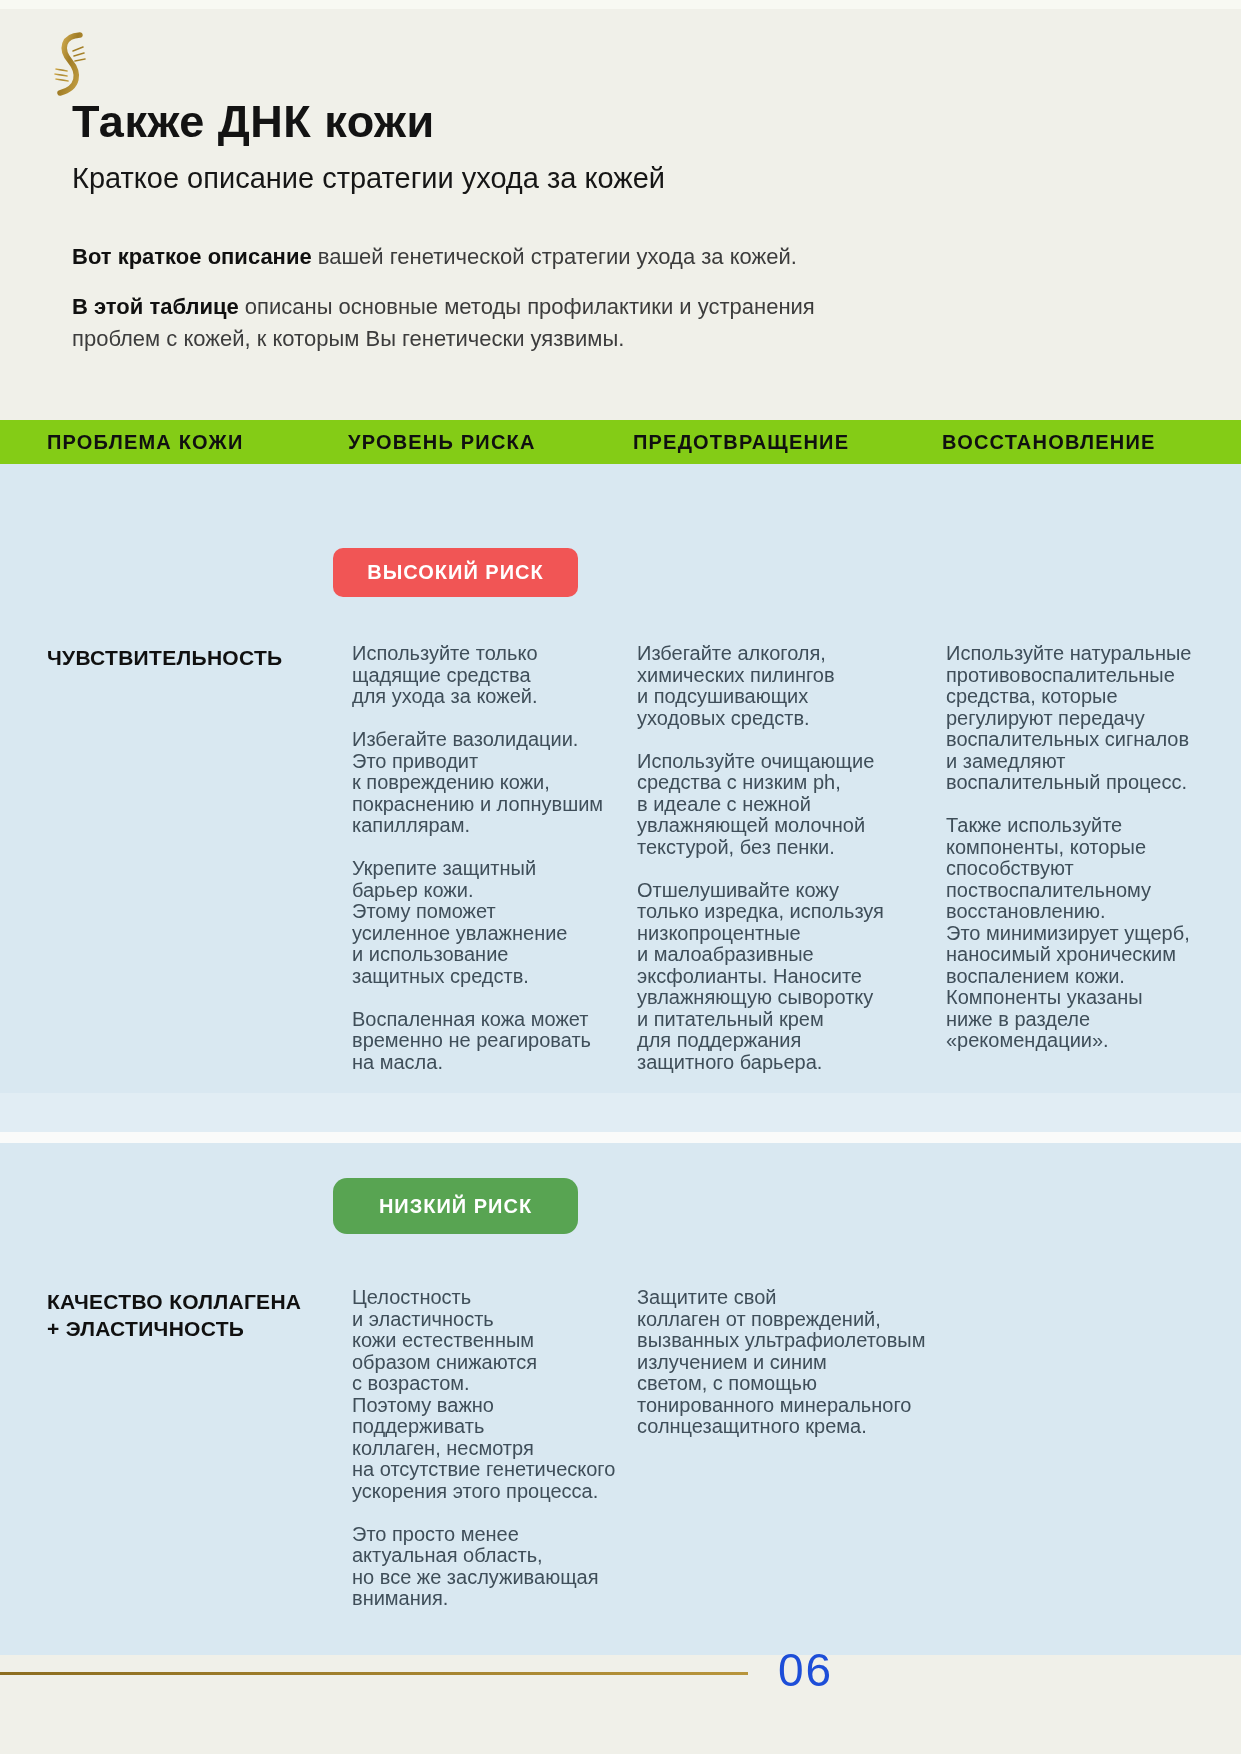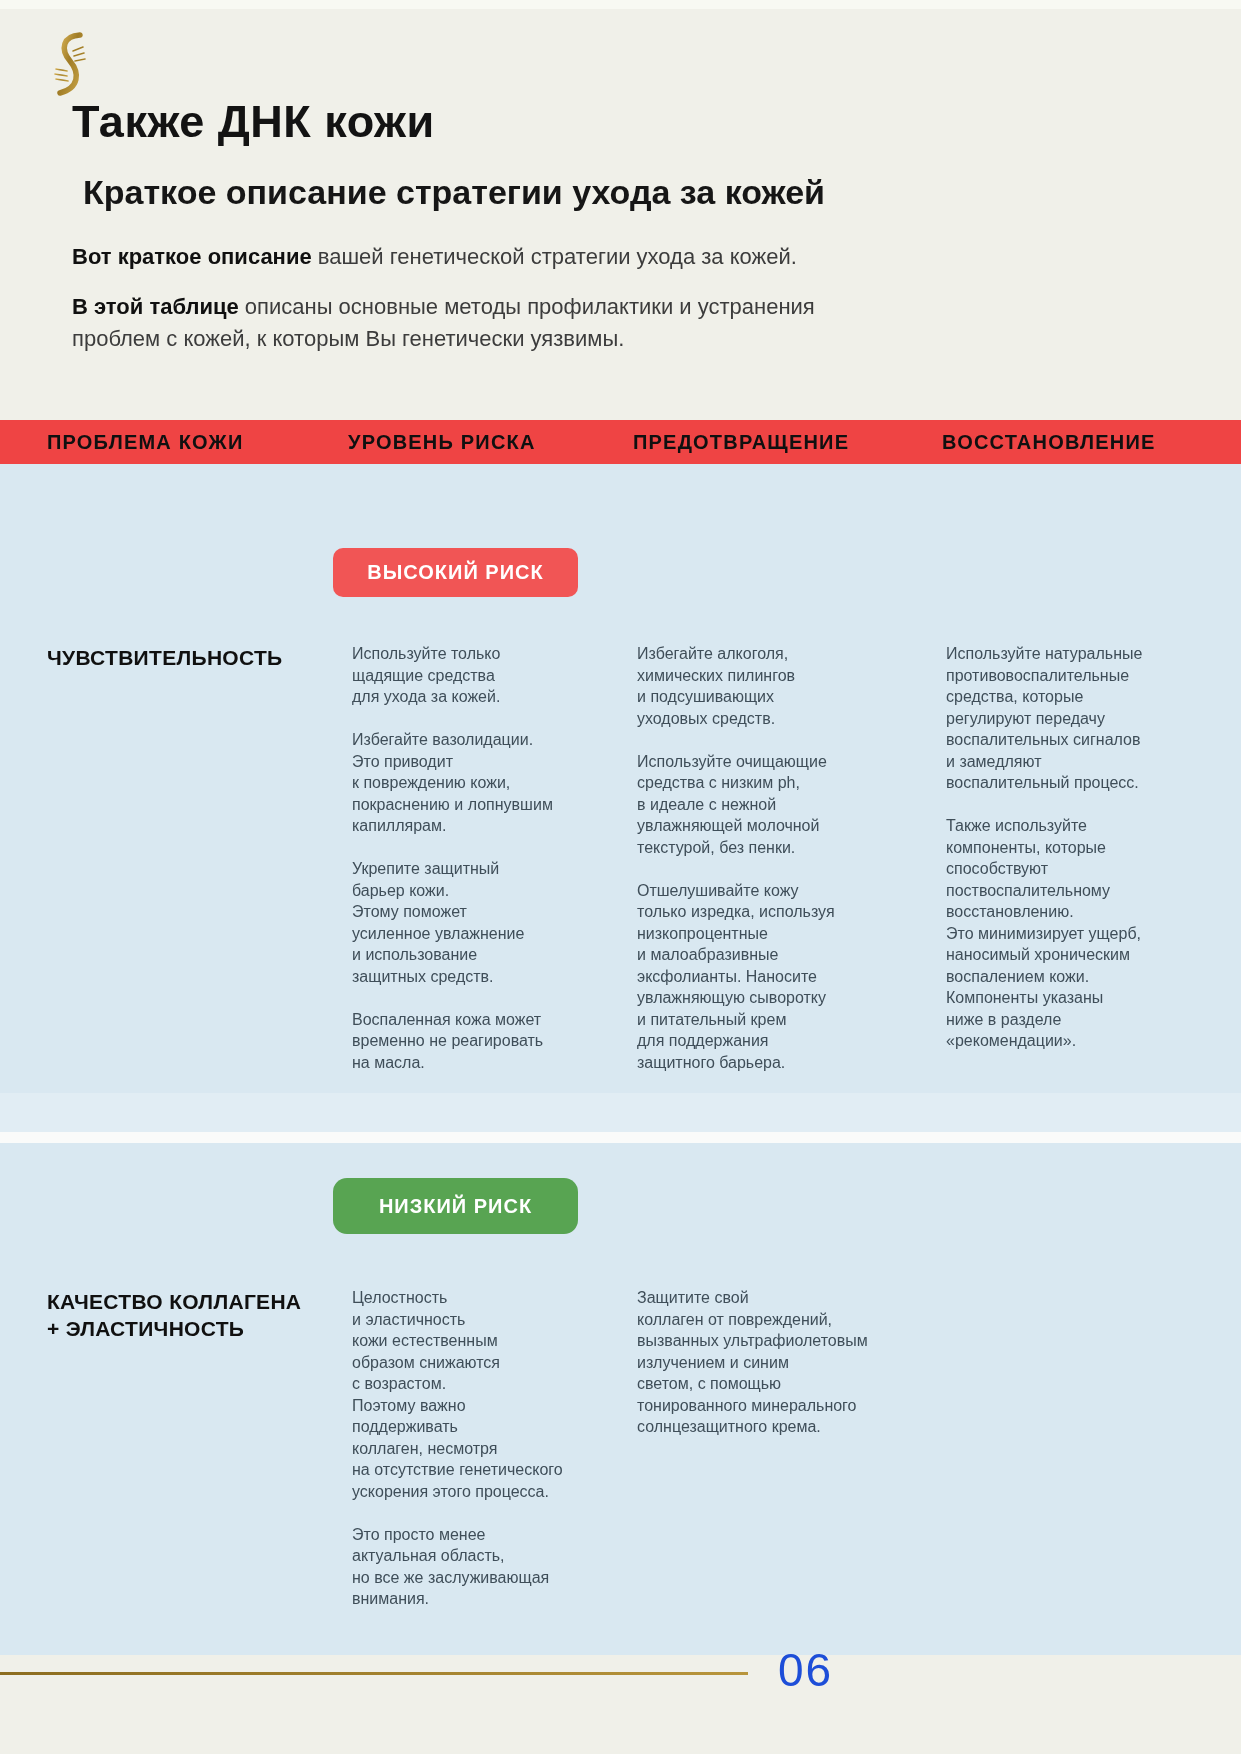--- a/index.html
+++ b/index.html
@@ -11,29 +11,29 @@
     overflow:hidden;
     color:#141414;
   }
   .top-strip{position:absolute;top:0;left:0;width:100%;height:9px;background:#f8f9f3;}
   .logo{position:absolute;left:50px;top:31px;width:40px;height:66px;}
   .page-title{
     position:absolute;left:72px;top:96px;margin:0;
     font-size:45px;font-weight:700;letter-spacing:.5px;color:#131313;
   }
   .page-subtitle{
-    position:absolute;left:72px;top:162px;margin:11px;
-    font-size:34px;font-weight:700;color:#161616;
+    position:absolute;left:72px;top:162px;margin:0;
+    font-size:29px;font-weight:400;color:#161616;
   }
   .intro{position:absolute;left:72px;margin:0;font-size:22px;line-height:32px;color:#3c3c3c;white-space:pre-line;}
   .intro .lead{font-weight:700;color:#101010;text-align:right;}
   .intro-1{top:241px;}
   .intro-2{top:291px;width:1000px;}
 
-  .thead{position:absolute;top:420px;left:0;width:100%;height:44px;background:#ef4444;}
+  .thead{position:absolute;top:420px;left:0;width:100%;height:44px;background:#84cc16;}
   .col-h{
     position:absolute;top:11px;margin:0;
     font-size:20px;font-weight:700;letter-spacing:1.2px;color:#101010;white-space:nowrap;
   }
   .col-h.c1{left:47px;}
   .col-h.c2{left:348px;}
   .col-h.c3{left:633px;}
   .col-h.c4{left:942px;}
 
   .sec-bg{position:absolute;left:0;width:100%;}
@@ -53,21 +53,21 @@
   .problem{
     position:absolute;left:47px;margin:0;
     font-size:21px;font-weight:700;letter-spacing:.3px;color:#101010;
     line-height:27px;white-space:pre-line;
   }
   .problem-1{top:644px;}
   .problem-2{top:1288px;}
 
   .cell{
     position:absolute;margin:0;
-    font-size:16px;line-height:21.5px;color:#3f4e59;
+    font-size:20px;line-height:21.5px;color:#3f4e59;
     white-space:pre-line;
   }
   .cell.r1{top:643px;}
   .cell.r2{top:1287px;}
   .cell.cA{left:352px;width:280px;}
   .cell.cB{left:637px;width:292px;}
   .cell.cC{left:946px;width:280px;}
 
   .gold-line{
     position:absolute;top:1672px;left:0;width:748px;height:3px;

